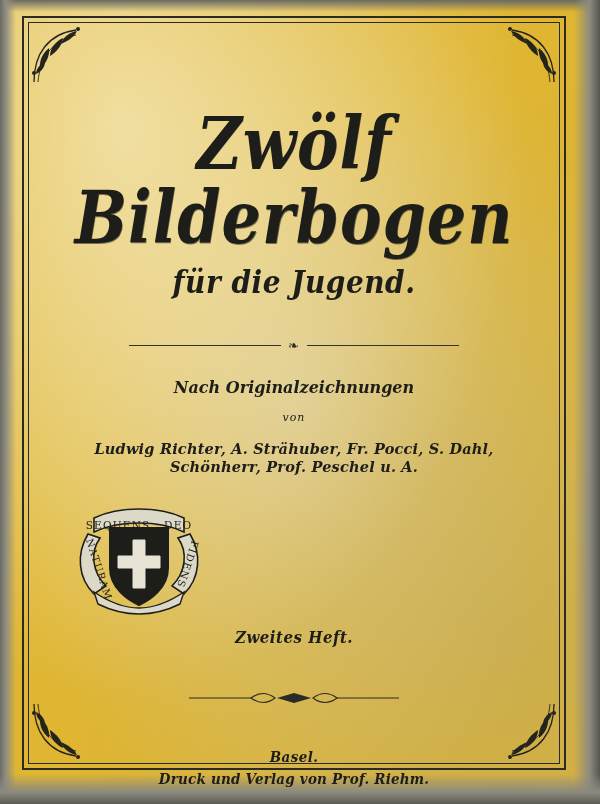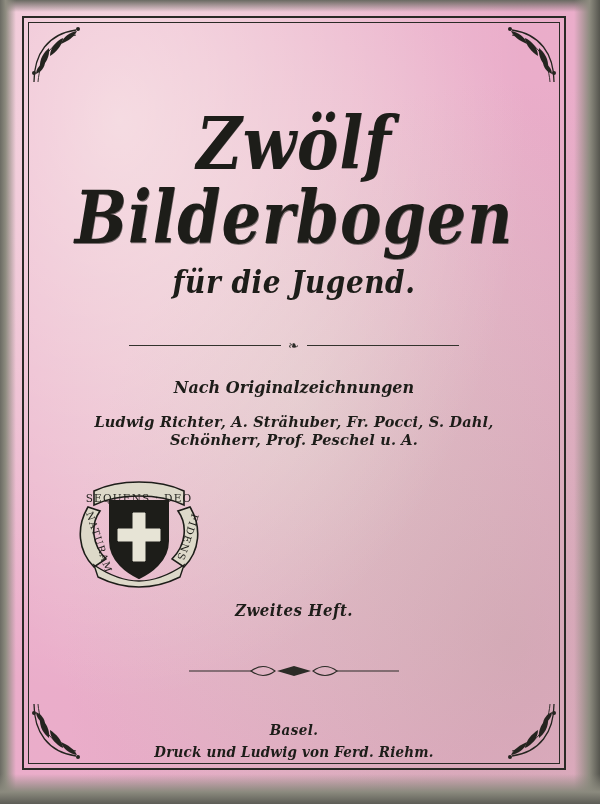--- a/index.html
+++ b/index.html
@@ -12,21 +12,21 @@
     height: 804px;
     overflow: hidden;
     font-family: "DejaVu Serif", serif;
   }
 
   
   #page {
     position: relative;
     width: 600px;
     height: 804px;
-    background: #f9a8d4;
+    background: #eab308;
     box-sizing: border-box;
   }
   
   #page::before {
     content: "";
     position: absolute;
     inset: 0;
     background:
       radial-gradient(ellipse at 20% 15%, rgba(255,255,245,0.55), rgba(255,255,245,0) 60%),
       radial-gradient(ellipse at 85% 80%, rgba(160,155,135,0.30), rgba(160,155,135,0) 62%),
@@ -262,20 +262,21 @@
       <div id="subtitle" class="fraktur">für die Jugend.</div>
 
       <div class="rule-orn">
         <span class="ln"></span>
         <span class="mid">❧</span>
         <span class="ln"></span>
       </div>
 
       <div id="credit-line1" class="fraktur">Nach Originalzeichnungen</div>
 
+      <div id="credit-von">von</div>
 
       <div id="artists" class="fraktur">Ludwig Richter, A. Strähuber, Fr. Pocci, S. Dahl, Schönherr, Prof. Peschel u. A.</div>
 
       <div id="crest-wrap">
         <svg id="crest" width="150" height="125" viewBox="0 0 150 125">
 
           <path d="M30 26 C55 14 95 14 120 26 L120 40 C95 28 55 28 30 40 Z" fill="#ddd9c9" stroke="#1d1d19" stroke-width="1.6"></path>
           <text x="75" y="37" text-anchor="middle" font-family="'DejaVu Serif', serif" font-size="10.5" letter-spacing="1.2" fill="#1d1d19">SEQUENS · DEO</text>
 
           <path d="M24 42 C12 62 14 86 30 102 L42 94 C28 80 26 60 36 46 Z" fill="#ddd9c9" stroke="#1d1d19" stroke-width="1.6"></path>
@@ -299,17 +300,17 @@
           <path d="M0 7 H62"></path>
           <path d="M148 7 H210"></path>
           <path d="M62 7 C70 1 78 1 86 7 C78 13 70 13 62 7 Z"></path>
           <path d="M148 7 C140 1 132 1 124 7 C132 13 140 13 148 7 Z"></path>
           <path d="M88 7 L105 2 L122 7 L105 12 Z" fill="currentColor" stroke="none"></path>
         </svg>
       </div>
 
       <div id="imprint-city" class="fraktur">Basel.</div>
 
-      <div id="imprint-pub" class="fraktur">Druck und Ludwig von Ferd. Riehm.</div>
+      <div id="imprint-pub" class="fraktur">Druck und Verlag von Prof. Riehm.</div>
 
     </div>
   </div>
 </div>
 
 </body></html>

